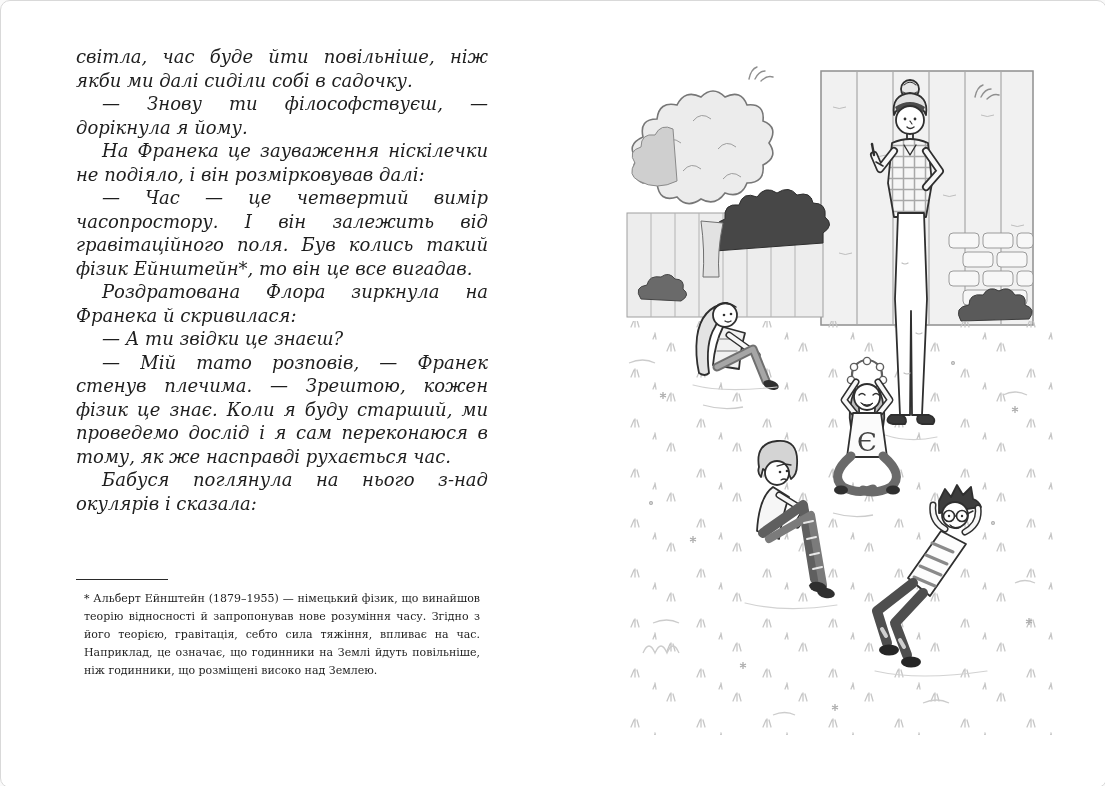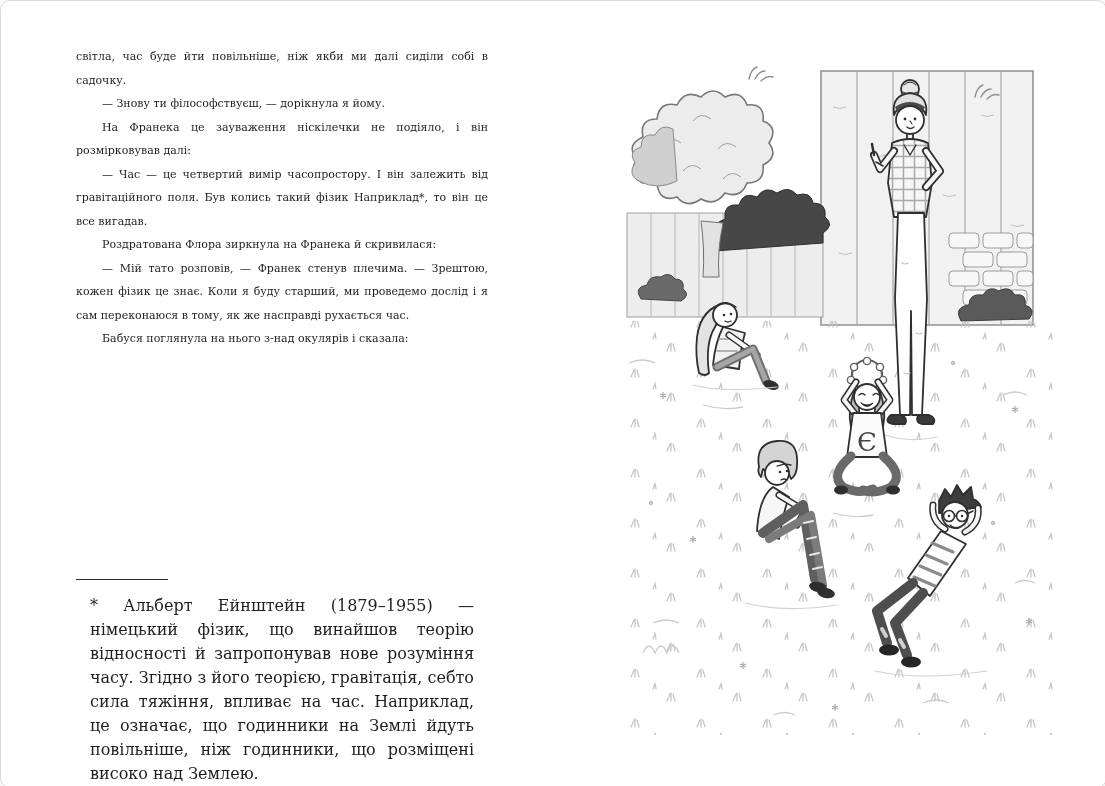--- a/index.html
+++ b/index.html
@@ -3,42 +3,43 @@
 <meta charset="utf-8">
 <style>
   html,body{margin:0;padding:0;background:#fafafa;}
   .sheet{
     position:relative;width:1105px;height:786px;margin:0 auto;
     background:#ffffff;border:1px solid #d9d9d9;border-radius:10px;overflow:hidden;
     font-family:"DejaVu Serif","Liberation Serif",serif;color:#1e1e1e;
   }
   .text-col{
     position:absolute;left:75px;top:44px;width:412px;
-    font-size:11px;line-height:23.5px;text-align:justify;
+    font-size:18px;line-height:23.5px;text-align:justify;font-style:italic;
   }
   .para{margin:0;}
   .para.indent{text-indent:26px;}
   .fnblock{position:absolute;left:75px;top:578px;width:412px;}
   .fn-rule{width:92px;height:0;border-top:1.6px solid #2a2a2a;margin:0 0 10px 0;}
-  .fn-text{margin:14px;font-size:16px;line-height:24px;text-align:justify;}
+  .fn-text{margin:8px;font-size:11px;line-height:18px;text-align:justify;}
   .page-num{position:absolute;left:75px;top:724px;width:412px;text-align:center;font-size:16px;letter-spacing:1px;}
   .illus{position:absolute;left:622px;top:62px;width:432px;height:672px;}
   .illus svg{display:block;width:100%;height:100%;}
 </style>
 </head>
 <body>
 
 <div class="sheet">
 
   <div class="text-col">
     <p class="para">світла, час буде йти повільніше, ніж якби ми далі сиділи собі в садочку.</p>
     <p class="para indent">— Знову ти філософствуєш, — дорікнула я йому.</p>
     <p class="para indent">На Франека це зауваження ніскілечки не подіяло, і він розмірковував далі:</p>
-    <p class="para indent">— Час — це четвертий вимір часопростору. І він залежить від гравітаційного поля. Був колись такий фізик Наприклад*, то він це все вигадав.</p>
+    <p class="para indent">— Час — це четвертий вимір часопростору. І він залежить від гравітаційного поля. Був колись такий фізик Ейнштейн*, то він це все вигадав.</p>
     <p class="para indent">Роздратована Флора зиркнула на Франека й скривилася:</p>
+    <p class="para indent">— А ти звідки це знаєш?</p>
     <p class="para indent">— Мій тато розповів, — Франек стенув плечима. — Зрештою, кожен фізик це знає. Коли я буду старший, ми проведемо дослід і я сам переконаюся в тому, як же насправді рухається час.</p>
     <p class="para indent">Бабуся поглянула на нього з-над окулярів і сказала:</p>
   </div>
 
   <div class="fnblock">
     <div class="fn-rule"></div>
     <p class="fn-text">* Альберт Ейнштейн (1879–1955) — німецький фізик, що винайшов теорію відносності й запропонував нове розуміння часу. Згідно з його теорією, гравітація, себто сила тяжіння, впливає на час. Наприклад, це означає, що годинники на Землі йдуть повільніше, ніж годинники, що розміщені високо над Землею.</p>
   </div>
 
 

